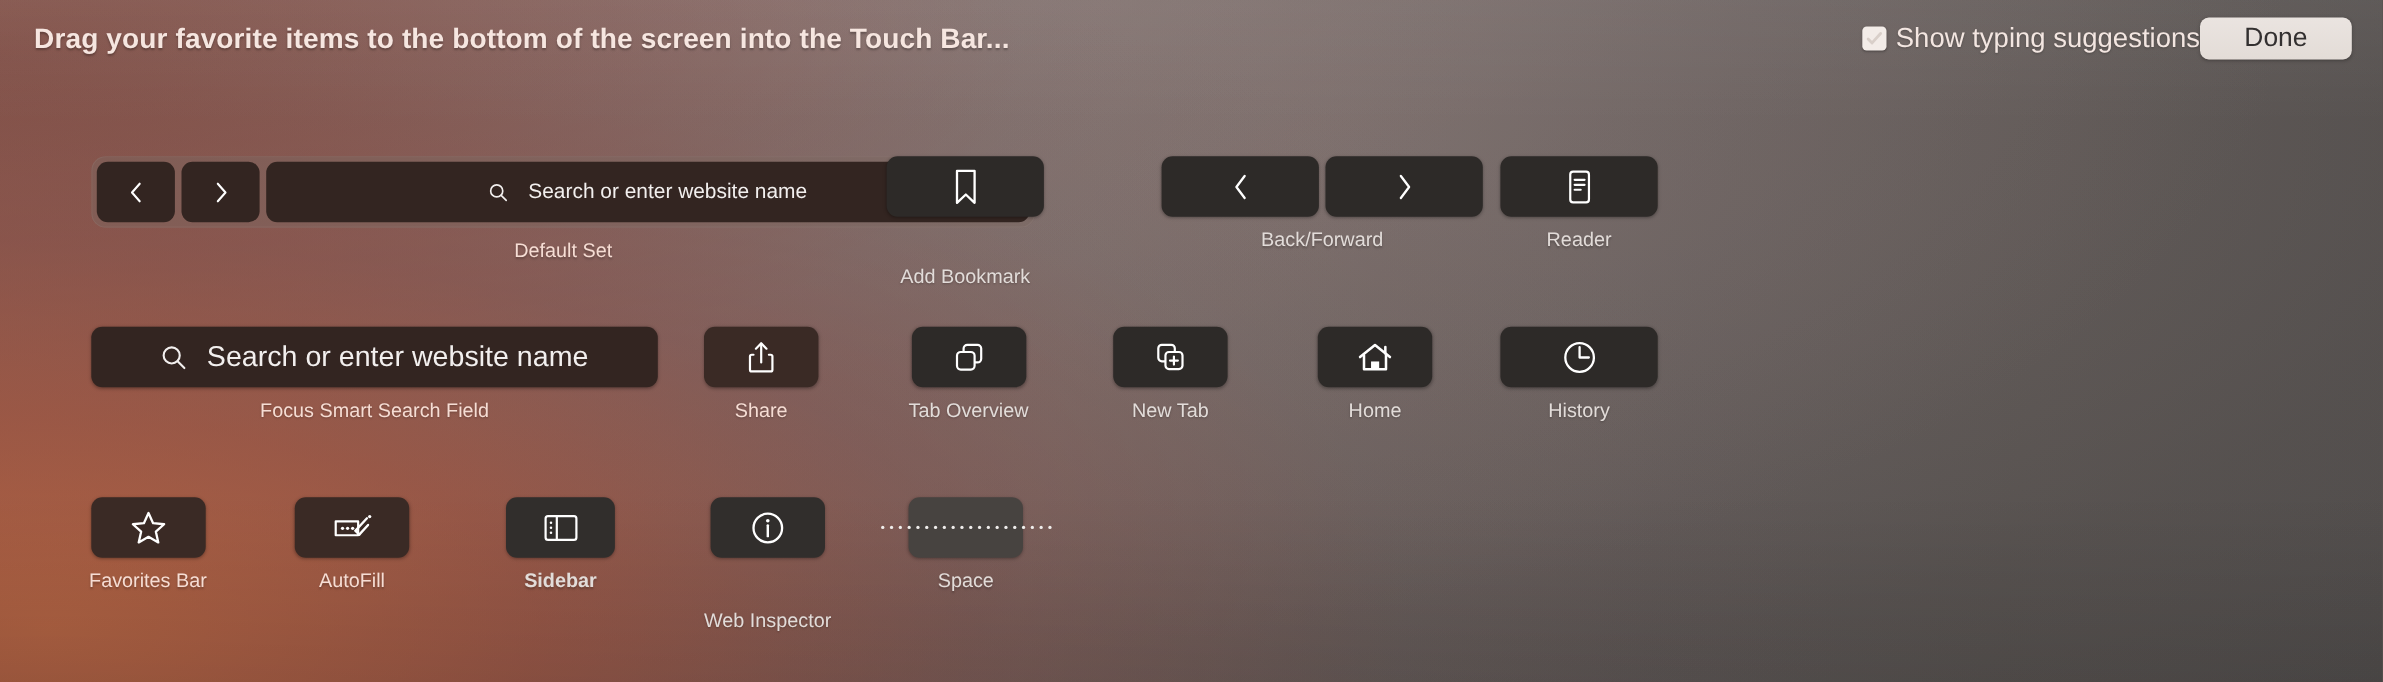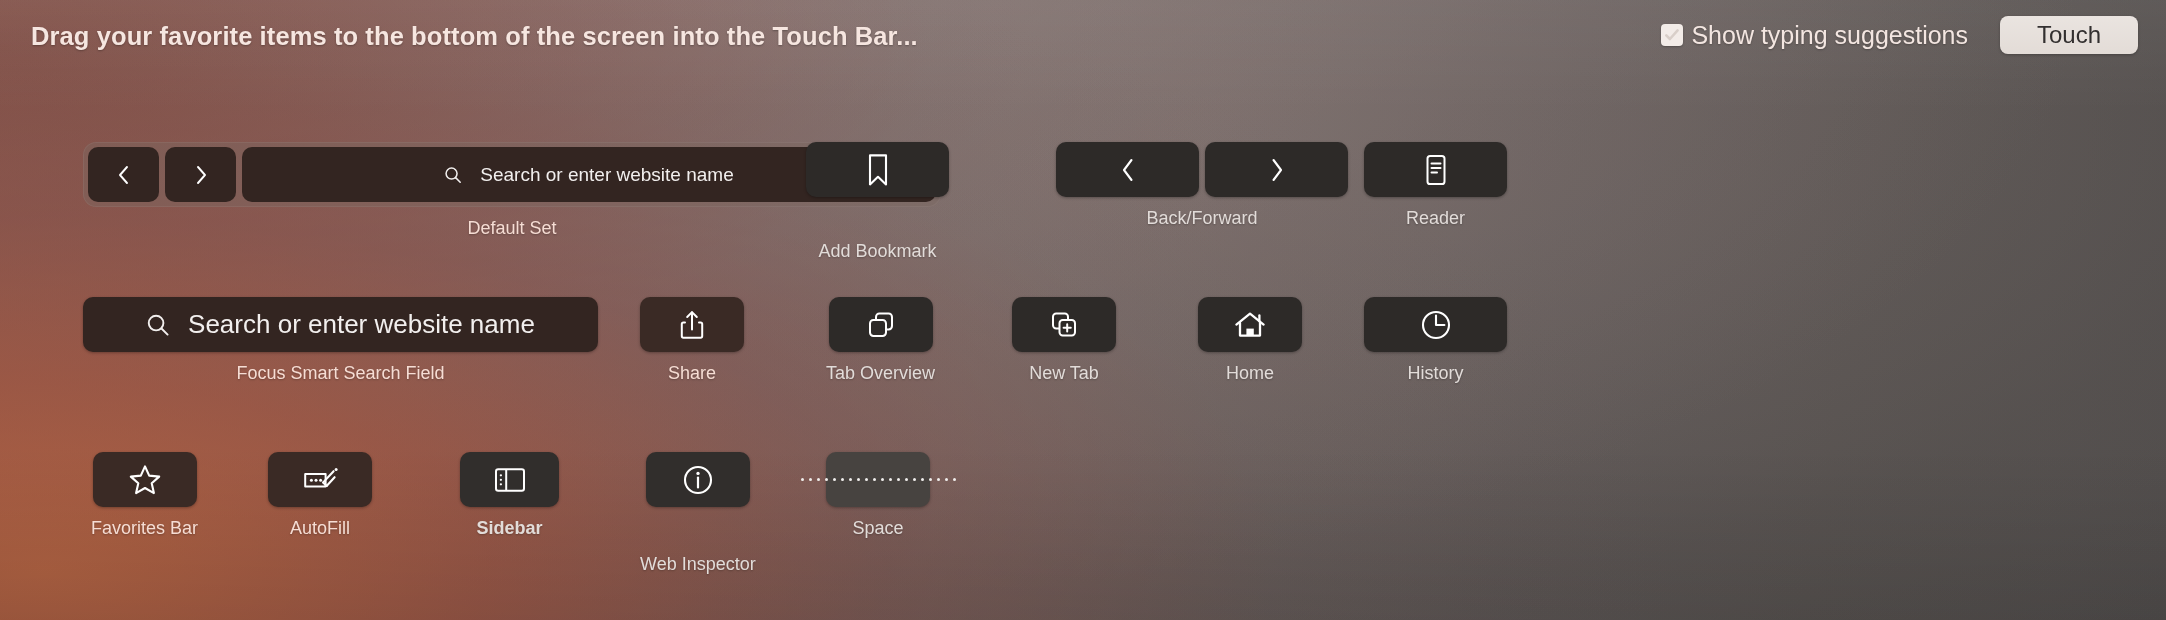--- a/index.html
+++ b/index.html
@@ -54,21 +54,20 @@
     letter-spacing: 0.1px;
     text-shadow: 0 1px 2px rgba(0,0,0,0.28);
     white-space: nowrap;
   }
   .header-right {
     position: absolute;
     right: 28px;
     top: 16px;
     display: flex;
     align-items: center;
-    gap: 32px;
   }
   .checkbox-row {
     display: flex;
     align-items: center;
     gap: 8px;
   }
   .checkbox {
     width: 22px; height: 22px;
     border-radius: 4px;
     background: #f3ece8;
@@ -197,21 +196,21 @@
     <div class="header-right">
       <label class="checkbox-row">
         <span class="checkbox">
           <svg width="16" height="16" viewBox="0 0 16 16">
             <path d="M2.3 8.4 L5.9 12 L13.6 3.4" fill="none" stroke="#d9cfc9" stroke-width="2.6" stroke-linecap="round" stroke-linejoin="round"></path>
           </svg>
         </span>
         <span class="checkbox-label">Show typing suggestions</span>
       </label>
 
-      <button class="done-button">Touch</button>
+      <button class="done-button">Done</button>
     </div>
   </div>
 
   <div class="row" id="row-1">
 
     <div class="item" style="left:83px;">
       <div class="group-tray">
         <div class="key warm w70">
           <svg class="icon" width="16" height="24" viewBox="0 0 16 24">
             <path d="M11 4 L4 12 L11 20" fill="none" stroke="#ffffff" stroke-width="1.9" stroke-linecap="round" stroke-linejoin="round"></path>
@@ -354,21 +353,21 @@
             <path d="M17 7.6 V17 h8.4" fill="none" stroke="#ffffff" stroke-width="2.1" stroke-linecap="round" stroke-linejoin="round"></path>
           </svg>
         </div>
       </div>
       <div class="caption cooltext">History</div>
     </div>
   </div>
 
   <div class="row" id="row-3">
 
-    <div class="item" style="left:91px;">
+    <div class="item" style="left:81px;">
       <div class="keys">
         <div class="key warm2 w103">
           <svg class="icon" width="34" height="33" viewBox="0 0 34 33">
             <path d="M17 3.4 L21.2 12.6 L31.2 13.6 L23.7 20.3 L25.9 30.1 L17 25 L8.1 30.1 L10.3 20.3 L2.8 13.6 L12.8 12.6 Z" fill="none" stroke="#ffffff" stroke-width="2.1" stroke-linejoin="round" stroke-linecap="round"></path>
           </svg>
         </div>
       </div>
       <div class="caption warmtext">Favorites Bar</div>
     </div>
 

